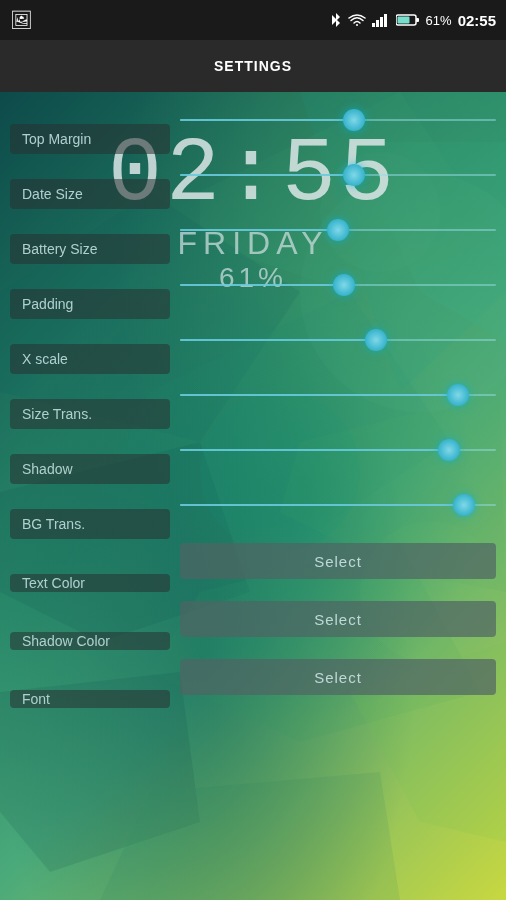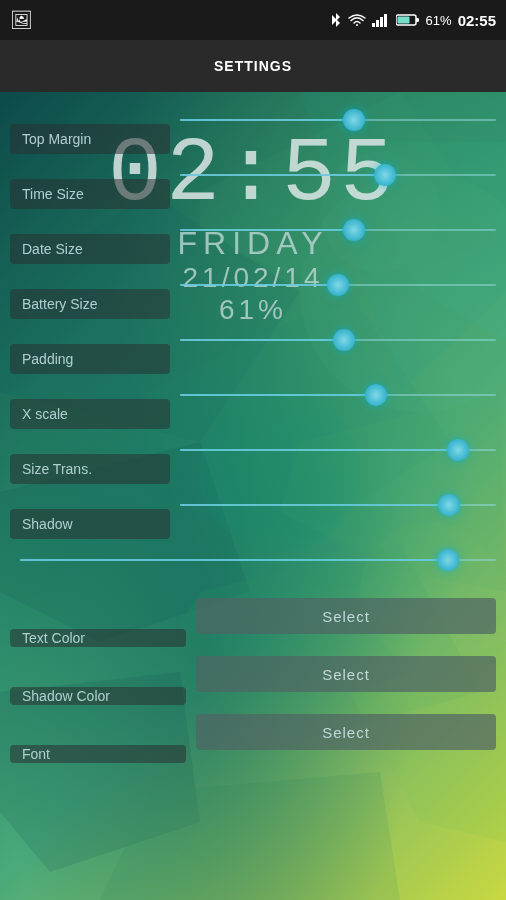--- a/index.html
+++ b/index.html
@@ -195,21 +195,21 @@
 
     
     .select-row {
       display: flex;
       align-items: center;
       height: 58px;
       padding: 0 10px;
     }
 
     .select-label {
-      width: 176px;
+      width: 160px;
       background: rgba(40,50,50,0.55);
       color: #b0d0d0;
       font-size: 14px;
       padding: 1px 12px;
       border-radius: 4px;
       margin-top: 44px;
     }
 
     .select-btn {
       flex: 1;
@@ -286,46 +286,36 @@
     <circle cx="420" cy="200" r="120" fill="rgba(100,200,160,0.15)"></circle>
     <circle cx="280" cy="380" r="80" fill="rgba(0,150,130,0.2)"></circle>
     <circle cx="380" cy="120" r="60" fill="rgba(80,180,140,0.25)"></circle>
     <circle cx="430" cy="500" r="70" fill="rgba(120,200,100,0.15)"></circle>
   </svg>
 </div>
 
 <div id="clock-overlay">
   <div id="clock-time">02:55</div>
   <div id="clock-day">FRIDAY</div>
-  <div id="clock-date">21/02/14</div>
   <div id="clock-battery">61%</div>
 </div>
 
 <div id="settings">
 
   <div id="slider-rows">
       <div class="setting-row">
     <div class="setting-label">Top Margin</div>
     <div class="slider-container">
       <div class="slider-track">
         <div class="slider-fill" style="width:55%"></div>
         <div class="slider-thumb" style="left:calc(55% - 11px)"></div>
       </div>
     </div>
   </div>
       <div class="setting-row">
-    <div class="setting-label">Time Size</div>
-    <div class="slider-container">
-      <div class="slider-track">
-        <div class="slider-fill" style="width:65%"></div>
-        <div class="slider-thumb" style="left:calc(65% - 11px)"></div>
-      </div>
-    </div>
-  </div>
-      <div class="setting-row">
     <div class="setting-label">Date Size</div>
     <div class="slider-container">
       <div class="slider-track">
         <div class="slider-fill" style="width:55%"></div>
         <div class="slider-thumb" style="left:calc(55% - 11px)"></div>
       </div>
     </div>
   </div>
       <div class="setting-row">
     <div class="setting-label">Battery Size</div>
@@ -366,20 +356,21 @@
       <div class="setting-row">
     <div class="setting-label">Shadow</div>
     <div class="slider-container">
       <div class="slider-track">
         <div class="slider-fill" style="width:85%"></div>
         <div class="slider-thumb" style="left:calc(85% - 11px)"></div>
       </div>
     </div>
   </div>
       <div class="setting-row">
+    <div class="setting-label">BG Trans.</div>
     <div class="slider-container">
       <div class="slider-track">
         <div class="slider-fill" style="width:90%"></div>
         <div class="slider-thumb" style="left:calc(90% - 11px)"></div>
       </div>
     </div>
   </div>
     </div>
 
   <div id="select-rows">

